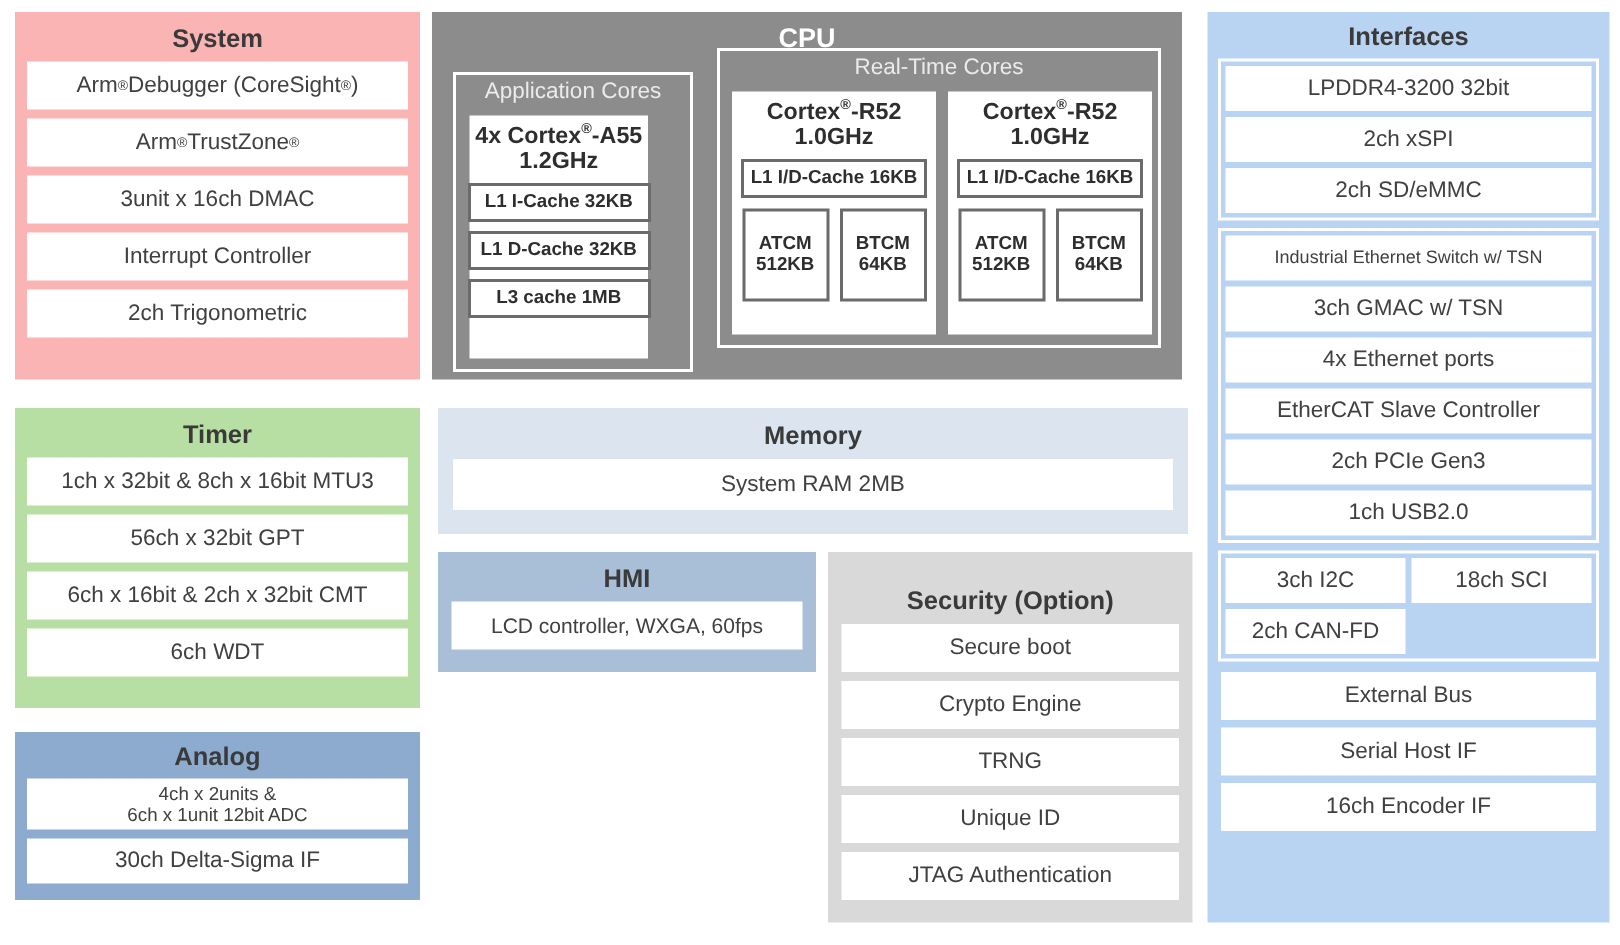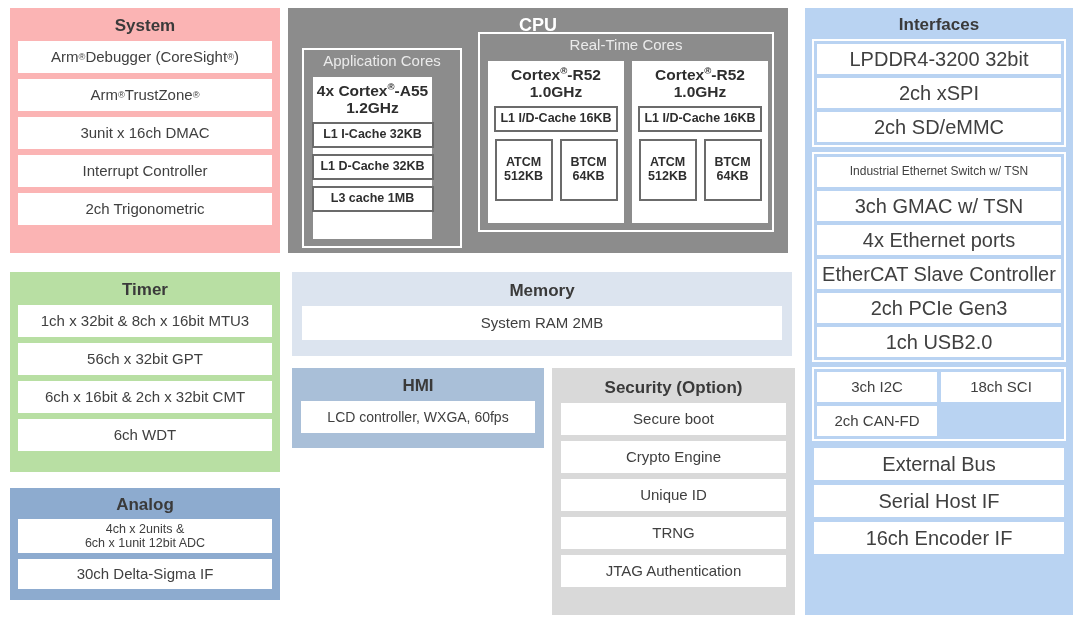--- a/index.html
+++ b/index.html
@@ -82,33 +82,33 @@
   #memory .panel-title{margin:3px 0 7px 0;}
   #memory .chip{height:34px;}
 
   
   #hmi{left:292px;top:368px;width:252px;height:80px;background:#a9bfd8;padding:6px 9px;}
   #hmi .panel-title{margin:3px 0 7px 0;}
   #hmi .chip{height:32px;font-size:14px;}
 
   
   #security{left:552px;top:368px;width:243px;height:247px;background:#d9d9d9;padding:6px 9px;}
-  #security .panel-title{margin:5px 0 7px 0;}
+  #security .panel-title{margin:18px 0 7px 0;}
   #security .chip{height:32px;margin-bottom:6px;}
   #security .chip:last-child{margin-bottom:0;}
 
   
   #interfaces{left:805px;top:8px;width:268px;height:607px;background:#b9d3f2;padding:5px 7px 7px 7px;}
   #interfaces .panel-title{margin:3px 0 6px 0;}
   .if-group{
     border:2px solid #ffffff;box-sizing:border-box;
     padding:3px;margin-bottom:5px;
   }
   .if-group:last-child{margin-bottom:0;}
-  .if-group .chip{height:30px;margin-bottom:4px;font-size:20px;}
+  .if-group .chip{height:30px;margin-bottom:4px;font-size:15px;}
   .if-group .chip:last-child{margin-bottom:0;}
   .if-group .chip.small{font-size:12px;}
   .if-grid{display:grid;grid-template-columns:1fr 1fr;gap:4px;}
   .if-grid .chip{height:30px;margin-bottom:0;font-size:15px;}
   .sup{font-size:0.62em;vertical-align:super;line-height:0;}
 </style>
 </head>
 <body>
 
 <div class="canvas">
@@ -204,22 +204,22 @@
 
   <div class="panel" id="hmi">
     <div class="panel-title">HMI</div>
     <div class="chip">LCD controller, WXGA, 60fps</div>
   </div>
 
   <div class="panel" id="security">
     <div class="panel-title">Security (Option)</div>
     <div class="chip">Secure boot</div>
     <div class="chip">Crypto Engine</div>
+    <div class="chip">TRNG</div>
     <div class="chip">Unique ID</div>
-    <div class="chip">TRNG</div>
     <div class="chip">JTAG Authentication</div>
   </div>
 
   <div class="panel" id="interfaces">
     <div class="panel-title">Interfaces</div>
 
     <div class="if-group">
       <div class="chip">LPDDR4-3200 32bit</div>
       <div class="chip">2ch xSPI</div>
       <div class="chip">2ch SD/eMMC</div>

